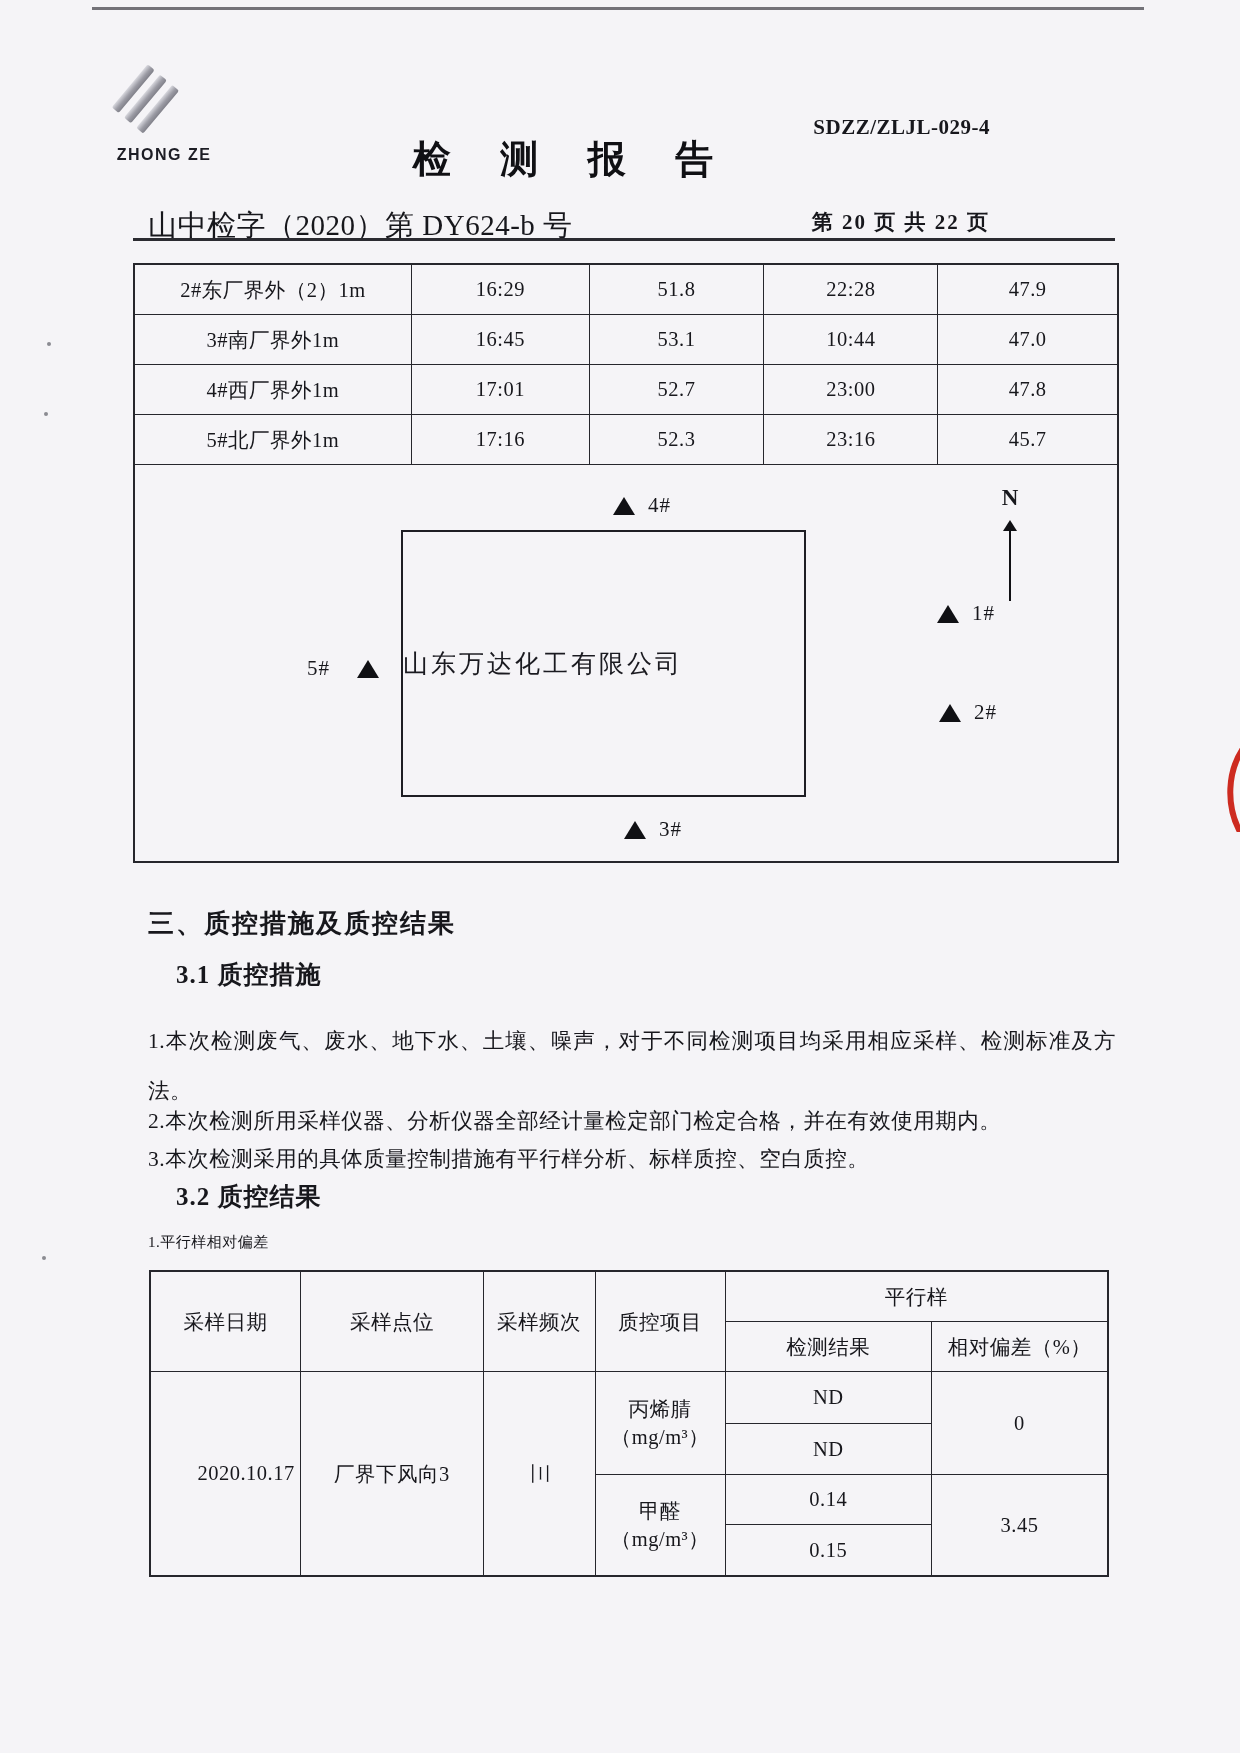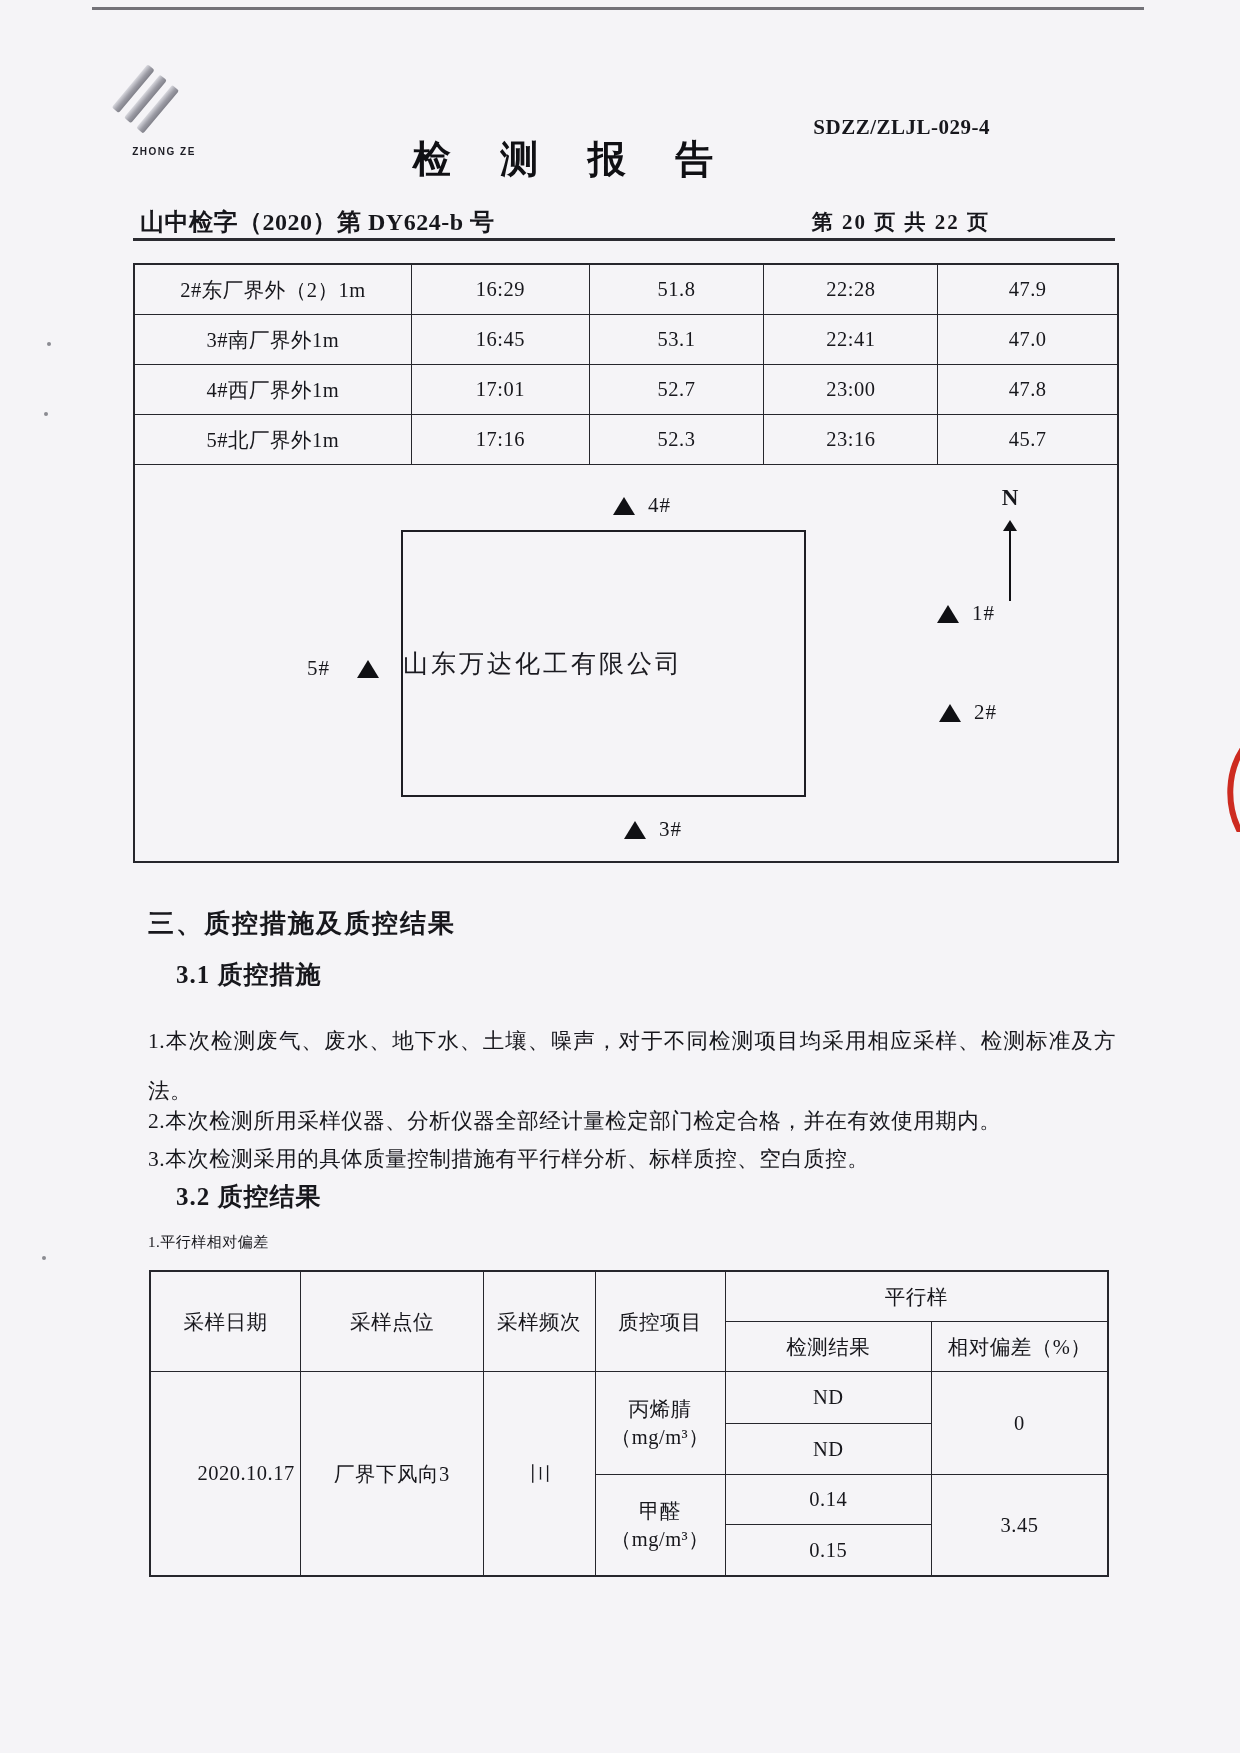--- a/index.html
+++ b/index.html
@@ -9,26 +9,26 @@
     font-family:"Liberation Serif","DejaVu Serif",serif;color:#17171c;
   }
   .abs{position:absolute;}
   
   .scan-top-line{left:92px;top:7px;width:1052px;height:3px;background:#47474d;opacity:.75;}
   .logo-bars{left:122px;top:74px;width:66px;height:66px;transform:rotate(-50deg);}
   .logo-bars .bar{width:56px;height:9px;margin:0 0 7px 5px;border-radius:2px;
     background:linear-gradient(180deg,#d9d9df 0%,#9b9ba4 55%,#808089 100%);}
   .logo-text{left:104px;top:146px;width:120px;text-align:center;
     font-family:"Liberation Sans","DejaVu Sans",sans-serif;
-    font-size:10px;font-weight:bold;letter-spacing:1.5px;color:#1d1d25;}
+    font-size:16px;font-weight:bold;letter-spacing:1.5px;color:#1d1d25;}
   .report-title{left:350px;top:134px;width:440px;text-align:center;
     font-size:38px;font-weight:bold;letter-spacing:14px;word-spacing:12px;color:#101014;}
   .doc-code{left:690px;top:115px;width:300px;text-align:right;
     font-size:21px;font-weight:bold;letter-spacing:.5px;}
-  .doc-number{left:140px;top:206px;font-size:24px;font-weight:bold;letter-spacing:.5px;}
+  .doc-number{left:148px;top:206px;font-size:29px;font-weight:normal;letter-spacing:.5px;}
   .page-info{left:690px;top:208px;width:300px;text-align:right;
     font-size:21px;font-weight:bold;letter-spacing:2px;}
   .header-rule{left:133px;top:238px;width:982px;height:3px;background:#2b2b31;}
   
   .figbox{left:133px;top:263px;width:982px;height:596px;border:2.2px solid #26262c;background:transparent;}
   .ntable{position:absolute;left:0;top:0;width:100%;display:grid;
     grid-template-columns:28.2% 18.1% 17.8% 17.7% 18.2%;}
   .ntable .cell{height:49px;display:flex;align-items:center;justify-content:center;
     border-bottom:1.8px solid #26262c;border-right:1.8px solid #26262c;
     font-size:20.5px;letter-spacing:.5px;}
@@ -99,21 +99,21 @@
 
       <div class="cell">2#东厂界外（2）1m</div>
       <div class="cell">16:29</div>
       <div class="cell">51.8</div>
       <div class="cell">22:28</div>
       <div class="cell lastcol">47.9</div>
 
       <div class="cell">3#南厂界外1m</div>
       <div class="cell">16:45</div>
       <div class="cell">53.1</div>
-      <div class="cell">22:41</div>
+      <div class="cell">10:44</div>
       <div class="cell lastcol">47.0</div>
 
       <div class="cell">4#西厂界外1m</div>
       <div class="cell">17:01</div>
       <div class="cell">52.7</div>
       <div class="cell">23:00</div>
       <div class="cell lastcol">47.8</div>
 
       <div class="cell">5#北厂界外1m</div>
       <div class="cell">17:16</div>

